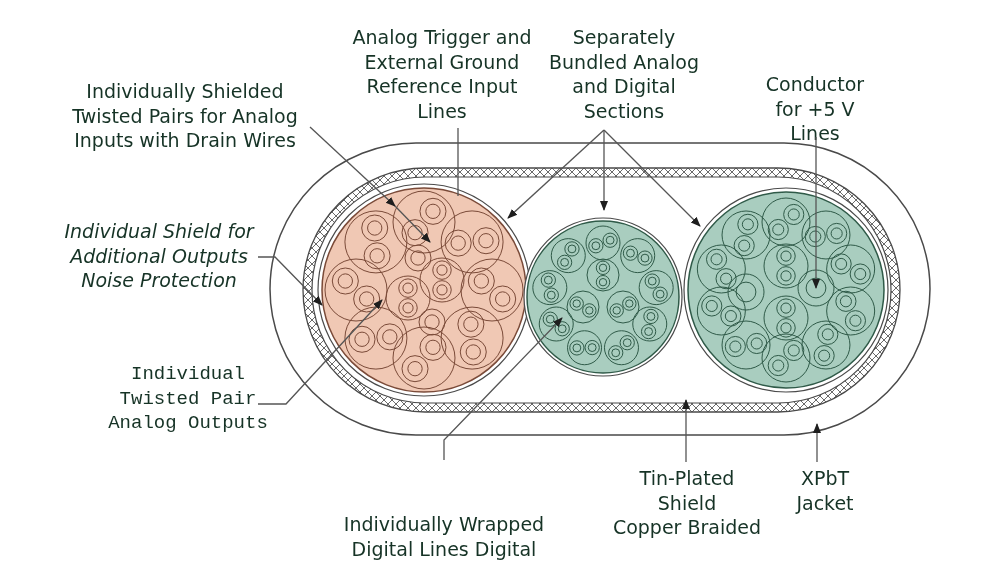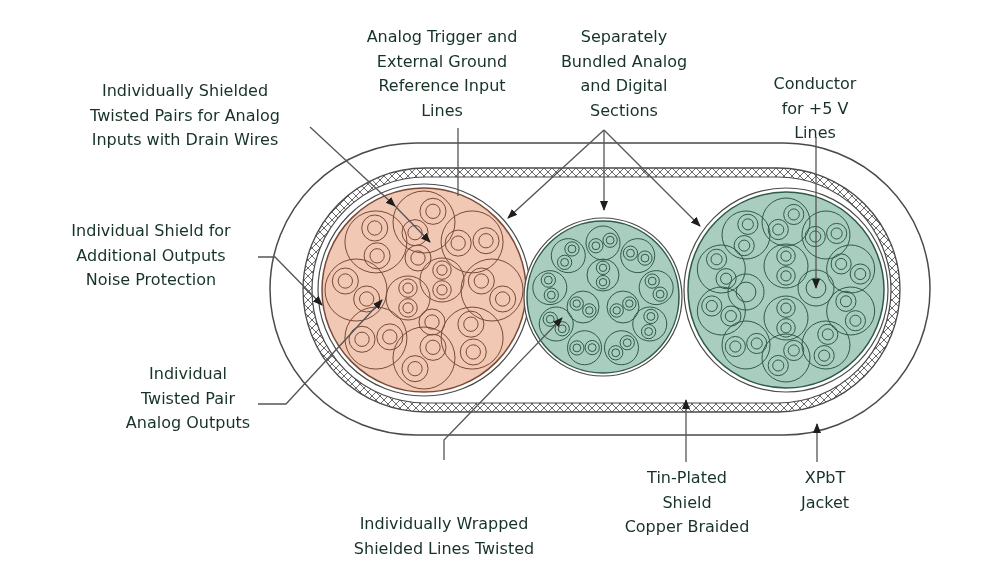--- a/index.html
+++ b/index.html
@@ -1,35 +1,35 @@
 <!DOCTYPE html>
 <html><head>
 <meta charset="utf-8">
 <style>
   html, body { margin: 0; padding: 0; background: #ffffff; }
   body { width: 1000px; height: 562px; position: relative; overflow: hidden;
          font-family: "DejaVu Sans", sans-serif; }
-  .label { position: absolute; color: #163326; font-size: 16px; line-height: 24.5px;
+  .label { position: absolute; color: #163326; font-size: 19px; line-height: 24.5px;
            text-align: center; white-space: nowrap; }
   svg { position: absolute; left: 0; top: 0; }
 </style>
 </head>
 <body>
 
 <div class="label" style="left:62px; top:79px; width:246px;">
   <div>Individually Shielded</div>
   <div>Twisted Pairs for Analog</div>
   <div>Inputs with Drain Wires</div>
 </div>
-<div class="label" style="left:52px; top:219px; width:198px;">
+<div class="label" style="left:60px; top:219px; width:198px;font-style:italic;">
   <div>Individual Shield for</div>
   <div>Additional Outputs</div>
   <div>Noise Protection</div>
 </div>
-<div class="label" style="left:90px; top:362px; width:196px;">
+<div class="label" style="left:90px; top:362px; width:196px;font-family:Liberation Mono, monospace;">
   <div>Individual</div>
   <div>Twisted Pair</div>
   <div>Analog Outputs</div>
 </div>
 <div class="label" style="left:344px; top:25px; width:196px;">
   <div>Analog Trigger and</div>
   <div>External Ground</div>
   <div>Reference Input</div>
   <div>Lines</div>
 </div>
@@ -39,21 +39,21 @@
   <div>and Digital</div>
   <div>Sections</div>
 </div>
 <div class="label" style="left:750px; top:60px; width:130px;margin-top:12px;">
   <div>Conductor</div>
   <div>for +5 V</div>
   <div>Lines</div>
 </div>
 <div class="label" style="left:338px; top:466px; width:212px;margin-top:46px;">
   <div>Individually Wrapped</div>
-  <div>Shielded Lines Twisted</div>
+  <div>Digital Lines Digital</div>
   <div>with Ground</div>
 </div>
 <div class="label" style="left:612px; top:466px; width:150px;">
   <div>Tin-Plated</div>
   <div>Shield</div>
   <div>Copper Braided</div>
 </div>
 <div class="label" style="left:782px; top:466px; width:86px;">
   <div>XPbT</div>
   <div>Jacket</div>

